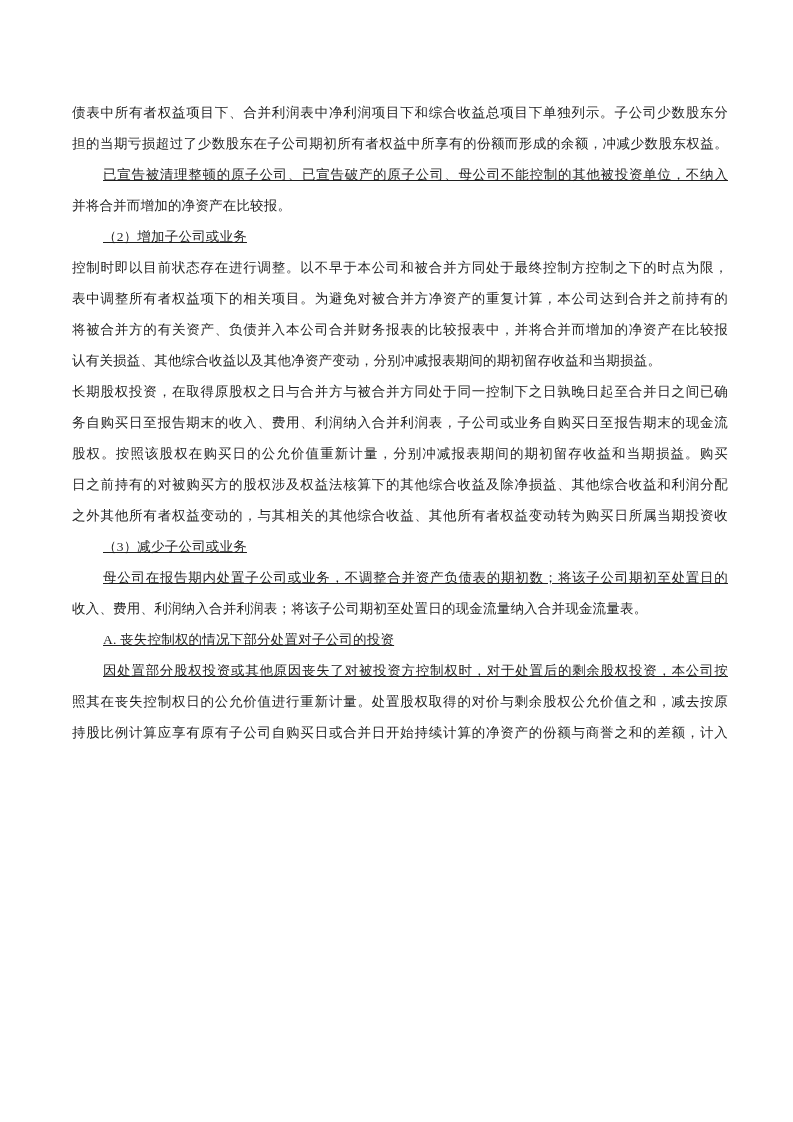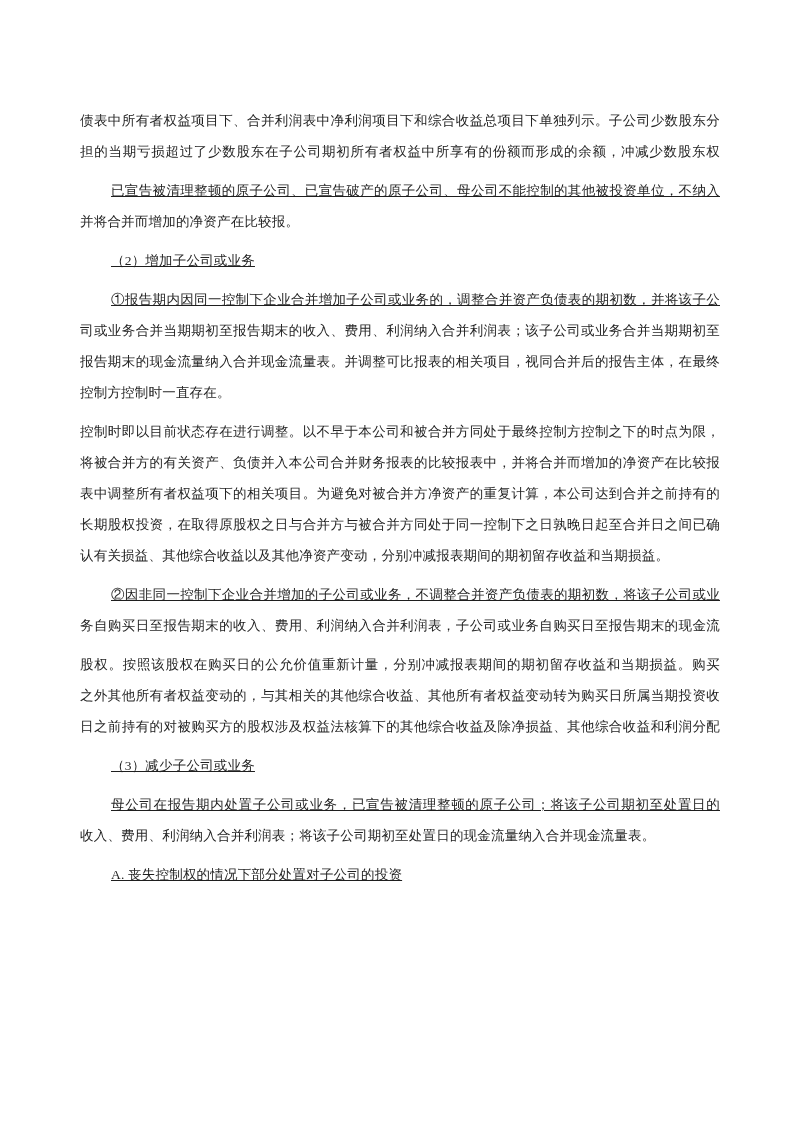--- a/index.html
+++ b/index.html
@@ -19,21 +19,21 @@
   .textblock {
     position: absolute;
     left: 72px;
     top: 97px;
     width: 656px;
     font-size: 13.5px;
     line-height: 31px;
     letter-spacing: 0.2px;
   }
   .para {
-    margin: 8px;
+    margin: 0;
     padding: 0;
   }
   .ln {
     height: 31px;
     overflow: hidden;
     text-align: justify;
     text-align-last: left;
   }
   .ln.fill {
     text-align-last: justify;
@@ -57,54 +57,52 @@
 
     <div class="para">
       <div class="ln fill ind">已宣告被清理整顿的原子公司、已宣告破产的原子公司、母公司不能控制的其他被投资单位，不纳入</div>
       <div class="ln">并将合并而增加的净资产在比较报。</div>
     </div>
 
     <div class="para">
       <div class="ln ind">（2）增加子公司或业务</div>
     </div>
 
+
     <div class="para">
-      <div class="ln fill ind">①报告期内因同一控制下企业合并增加子公司或业务的，调整合并资产负债表的期初数，并将该子公</div>
-      <div class="ln fill">司或业务合并当期期初至报告期末的收入、费用、利润纳入合并利润表；该子公司或业务合并当期期初至</div>
-      <div class="ln fill">报告期末的现金流量纳入合并现金流量表。并调整可比报表的相关项目，视同合并后的报告主体，在最终</div>
-      <div class="ln">控制方控制时一直存在。</div>
+      <div class="ln fill">控制时即以目前状态存在进行调整。以不早于本公司和被合并方同处于最终控制方控制之下的时点为限，</div>
+      <div class="ln fill">表中调整所有者权益项下的相关项目。为避免对被合并方净资产的重复计算，本公司达到合并之前持有的</div>
+      <div class="ln fill">将被合并方的有关资产、负债并入本公司合并财务报表的比较报表中，并将合并而增加的净资产在比较报</div>
+      <div class="ln">认有关损益、其他综合收益以及其他净资产变动，分别冲减报表期间的期初留存收益和当期损益。</div>
+      <div class="ln fill">长期股权投资，在取得原股权之日与合并方与被合并方同处于同一控制下之日孰晚日起至合并日之间已确</div>
     </div>
 
     <div class="para">
-      <div class="ln fill">控制时即以目前状态存在进行调整。以不早于本公司和被合并方同处于最终控制方控制之下的时点为限，</div>
-      <div class="ln fill">将被合并方的有关资产、负债并入本公司合并财务报表的比较报表中，并将合并而增加的净资产在比较报</div>
-      <div class="ln fill">表中调整所有者权益项下的相关项目。为避免对被合并方净资产的重复计算，本公司达到合并之前持有的</div>
-      <div class="ln fill">长期股权投资，在取得原股权之日与合并方与被合并方同处于同一控制下之日孰晚日起至合并日之间已确</div>
-      <div class="ln">认有关损益、其他综合收益以及其他净资产变动，分别冲减报表期间的期初留存收益和当期损益。</div>
-    </div>
-
-    <div class="para">
-      <div class="ln fill ind">②因非同一控制下企业合并增加的子公司或业务，不调整合并资产负债表的期初数，将该子公司或业</div>
       <div class="ln fill">务自购买日至报告期末的收入、费用、利润纳入合并利润表，子公司或业务自购买日至报告期末的现金流</div>
     </div>
 
     <div class="para">
       <div class="ln fill">股权。按照该股权在购买日的公允价值重新计量，分别冲减报表期间的期初留存收益和当期损益。购买</div>
+      <div class="ln fill">日之前持有的对被购买方的股权涉及权益法核算下的其他综合收益及除净损益、其他综合收益和利润分配</div>
       <div class="ln fill">之外其他所有者权益变动的，与其相关的其他综合收益、其他所有者权益变动转为购买日所属当期投资收</div>
-      <div class="ln fill">日之前持有的对被购买方的股权涉及权益法核算下的其他综合收益及除净损益、其他综合收益和利润分配</div>
     </div>
 
     <div class="para">
       <div class="ln ind">（3）减少子公司或业务</div>
     </div>
 
     <div class="para">
-      <div class="ln fill ind">母公司在报告期内处置子公司或业务，已宣告被清理整顿的原子公司；将该子公司期初至处置日的</div>
+      <div class="ln fill ind">母公司在报告期内处置子公司或业务，不调整合并资产负债表的期初数；将该子公司期初至处置日的</div>
       <div class="ln">收入、费用、利润纳入合并利润表；将该子公司期初至处置日的现金流量纳入合并现金流量表。</div>
     </div>
 
     <div class="para">
       <div class="ln ind">A. 丧失控制权的情况下部分处置对子公司的投资</div>
     </div>
 
+    <div class="para">
+      <div class="ln fill ind">因处置部分股权投资或其他原因丧失了对被投资方控制权时，对于处置后的剩余股权投资，本公司按</div>
+      <div class="ln fill">照其在丧失控制权日的公允价值进行重新计量。处置股权取得的对价与剩余股权公允价值之和，减去按原</div>
+      <div class="ln fill">持股比例计算应享有原有子公司自购买日或合并日开始持续计算的净资产的份额与商誉之和的差额，计入</div>
+    </div>
 
   </div>
 </div>
 
 </body></html>

